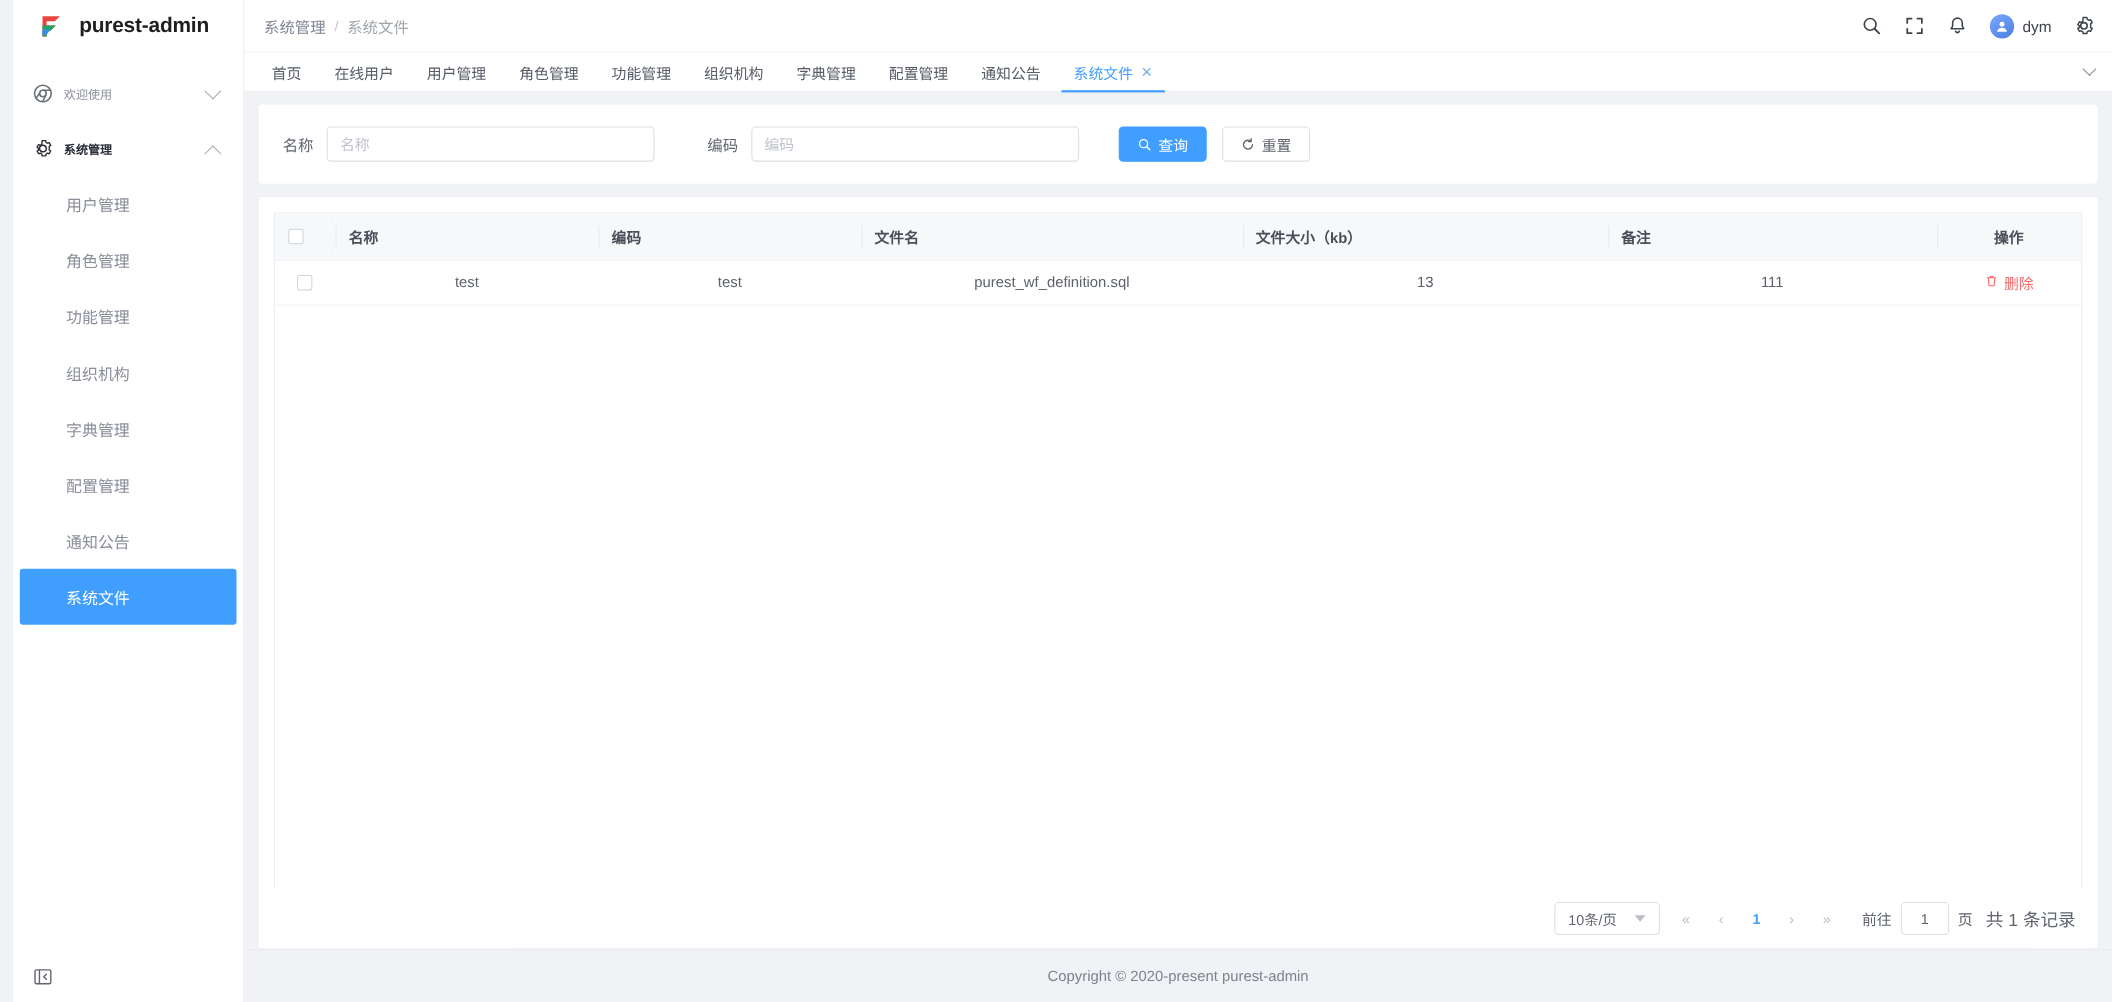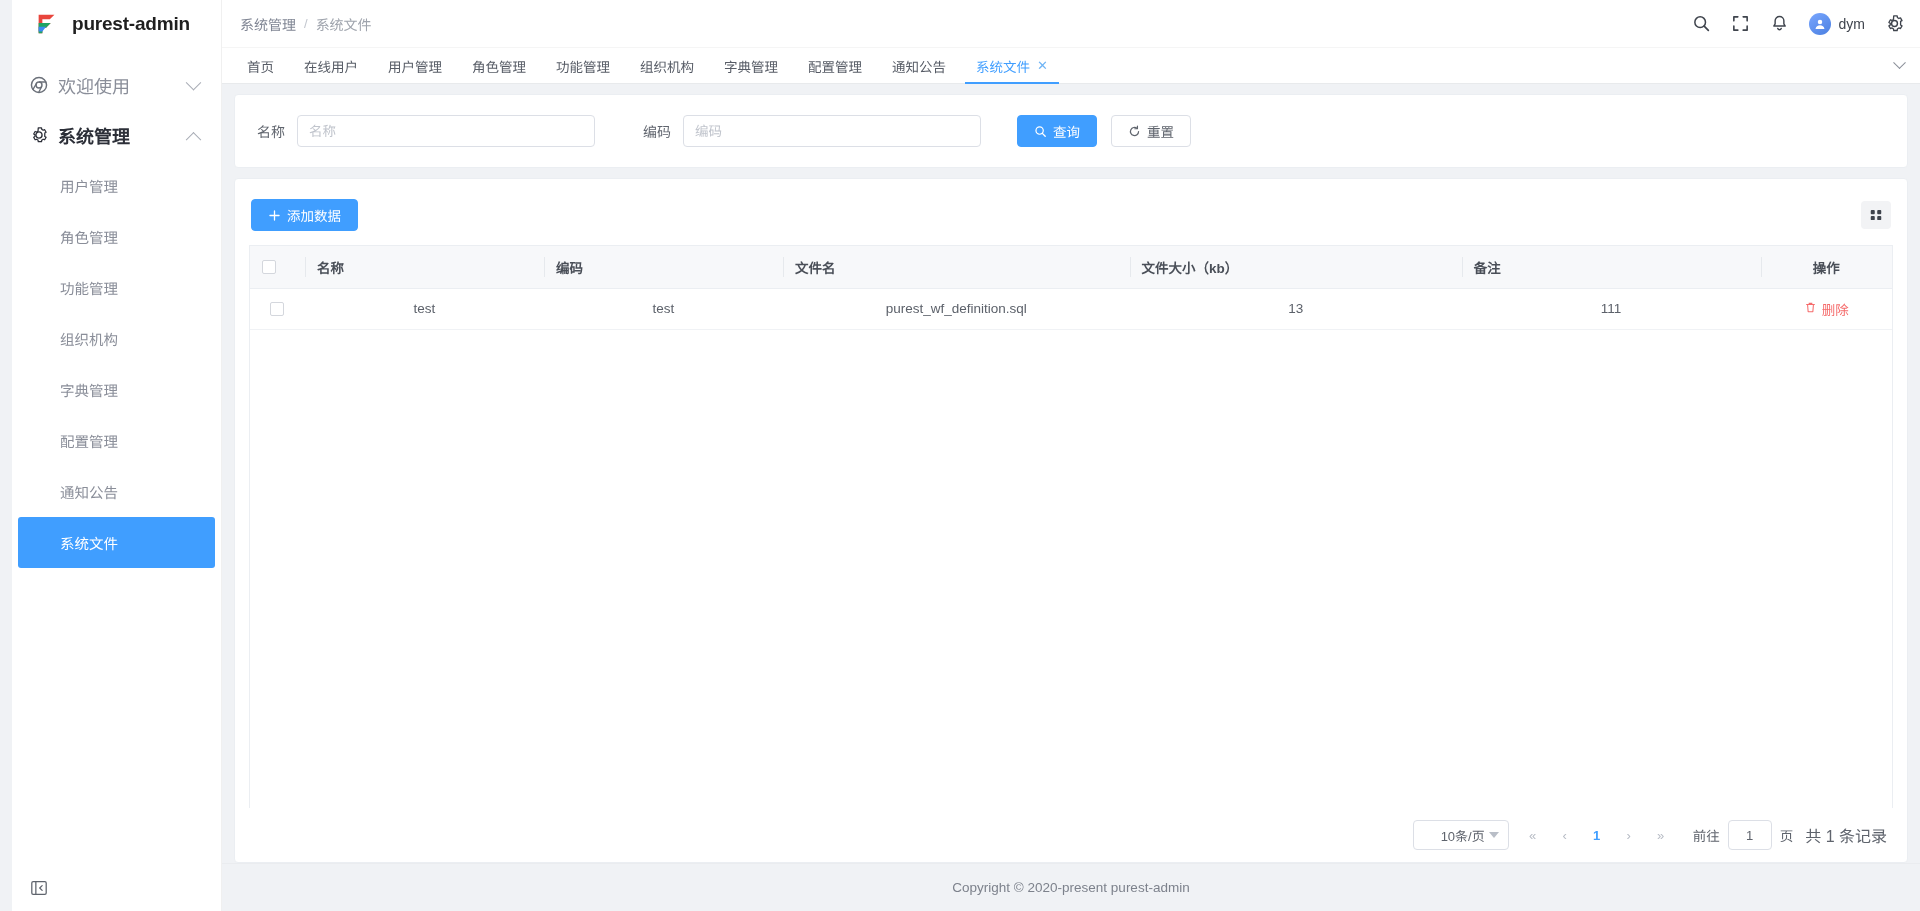--- a/index.html
+++ b/index.html
@@ -25,21 +25,21 @@
     padding-left: 22px; gap: 12px;
   }
   .brand-logo { width: 26px; height: 26px; position: relative; }
   .brand-name {
     font-size: 19px; font-weight: 700; color: #1f1f1f; letter-spacing: -0.2px;
   }
   .menu { padding-top: 12px; flex: 1 1 auto; overflow: hidden; }
   .menu-group-title {
     height: 50px; display: flex; align-items: center;
     padding: 0 22px 0 18px; cursor: pointer; gap: 10px;
-    color: #8a8e99; font-size: 18px;
+    color: #8a8e99; font-size: 11px;
   }
   .menu-group-title.active-group { color: #2c2f38; font-weight: 700; }
   .menu-group-title .gi { width: 18px; height: 18px; flex: 0 0 18px; display: block; }
   .menu-group-title .lbl { flex: 1 1 auto; }
   .chev {
     width: 11px; height: 11px; border-right: 1.6px solid #a8acb5;
     border-bottom: 1.6px solid #a8acb5; transform: rotate(45deg) translate(-2px,-2px);
     flex: 0 0 auto;
   }
   .chev.up { transform: rotate(-135deg) translate(-3px,-3px); }
@@ -181,22 +181,22 @@
     gap: 5px; cursor: pointer;
   }
   .table-body-filler { flex: 1 1 auto; background: #fff; }
 
   .pagination-bar {
     height: 54px; display: flex; align-items: center; justify-content: flex-end;
     gap: 10px; padding: 0 6px 0 0;
   }
   .page-size-select {
     height: 30px; min-width: 96px; border: 1px solid #dcdfe6; border-radius: 4px;
-    display: flex; align-items: center; justify-content: flex-end;
-    padding: 0 9px 0 12px; font-size: 13px; color: #5f646d; gap: 4px; cursor: pointer;
+    display: flex; align-items: center; justify-content: flex-start;
+    padding: 0 9px 0 12px; font-size: 13px; color: #5f646d; gap: 16px; cursor: pointer;
     background: #fff;
   }
   .caret-down {
     width: 0; height: 0; border-left: 5px solid transparent;
     border-right: 5px solid transparent; border-top: 6px solid #b9bec7;
   }
   .pager { display: flex; align-items: center; gap: 4px; }
   .pager-btn {
     min-width: 28px; height: 28px; display: flex; align-items: center;
     justify-content: center; font-size: 13px; color: #b7bcc5; cursor: pointer;
@@ -415,40 +415,20 @@
                 <path d="M13 8a5 5 0 11-1.8-3.85" fill="none" stroke="#5f646d" stroke-width="1.5" stroke-linecap="round"></path>
                 <path d="M11.6 1.4 V4.6 H8.4" fill="none" stroke="#5f646d" stroke-width="1.5" stroke-linecap="round" stroke-linejoin="round"></path>
               </svg>
             </span>
             <span>重置</span>
           </button>
         </div>
       </section>
 
       <section class="card table-card">
-        <div class="table-toolbar">
-          <button class="btn btn-primary">
-            <span>
-              <svg viewBox="0 0 16 16" width="13" height="13">
-                <path d="M8 2.4 V13.6 M2.4 8 H13.6" stroke="#ffffff" stroke-width="1.6" stroke-linecap="round"></path>
-              </svg>
-            </span>
-            <span>添加数据</span>
-          </button>
-          <div class="toolbar-right">
-            <span class="grid-icon-btn">
-              <svg viewBox="0 0 16 16" width="14" height="14">
-                <rect x="2" y="2.4" width="4.6" height="4.6" rx="1" fill="#3f444d"></rect>
-                <rect x="9.4" y="2.4" width="4.6" height="4.6" rx="1" fill="#3f444d"></rect>
-                <rect x="2" y="9.2" width="4.6" height="4.6" rx="1" fill="#3f444d"></rect>
-                <rect x="9.4" y="9.2" width="4.6" height="4.6" rx="1" fill="#3f444d"></rect>
-              </svg>
-            </span>
-          </div>
-        </div>
 
         <div class="table-wrap">
           <table class="data-table">
             <colgroup>
               <col class="col-check">
                 <col class="col-name">
                 <col class="col-code">
               <col class="col-file">
                 <col class="col-size">
                 <col class="col-remark">

